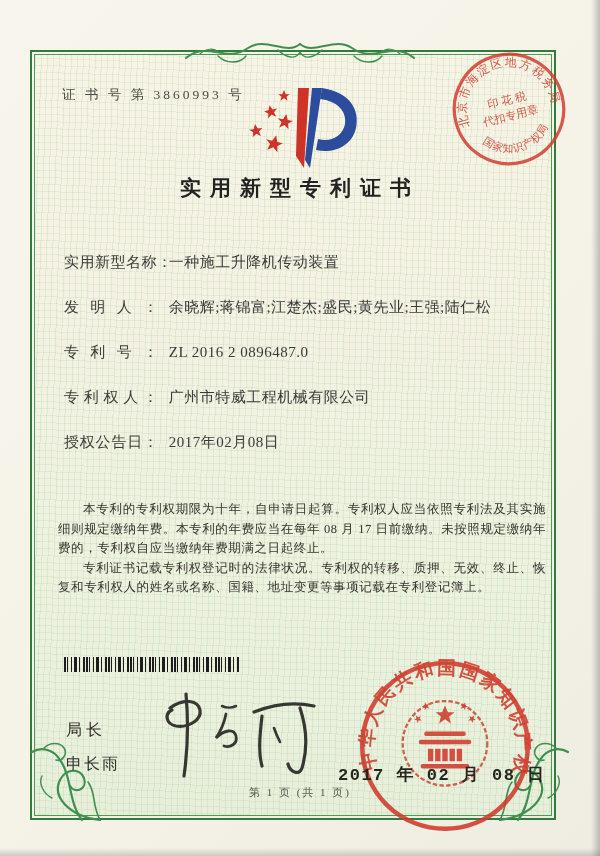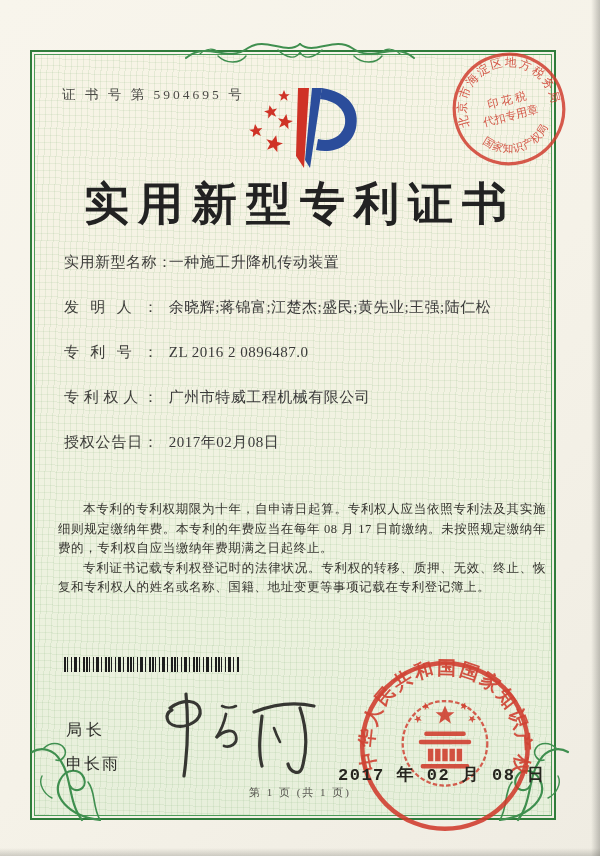--- a/index.html
+++ b/index.html
@@ -19,21 +19,21 @@
     background:
       repeating-linear-gradient(92deg,rgba(120,172,110,.14) 0 1px,rgba(255,255,255,0) 1px 6px),
       repeating-linear-gradient(2deg,rgba(120,172,110,.12) 0 1px,rgba(255,255,255,0) 1px 7px),
       linear-gradient(180deg,#f7f4e6 0%,#f4f2e3 34%,#edf2df 68%,#e7efdb 100%);
   }
   svg{display:block}
   .orn{position:absolute;pointer-events:none}
   
   .cert-no{position:absolute;left:62px;top:86px;font-size:13.5px;letter-spacing:3px;color:#4a4a46;}
   .title{position:absolute;left:0;width:100%;top:174px;text-align:center;
-    font-size:45px;font-weight:bold;color:#222;letter-spacing:9px;}
+    font-size:21px;font-weight:bold;color:#222;letter-spacing:9px;}
   .fields{position:absolute;left:64px;top:253px;width:480px;}
   .field-row{margin-bottom:26px;font-size:15px;color:#3a3a3a;letter-spacing:.5px;white-space:nowrap;}
   .field-label{display:inline-block;width:6.3em;text-align:justify;text-align-last:justify;color:#3d3d3a;}
   .field-value{margin-left:6px;}
   .paras{position:absolute;left:58px;top:500px;width:488px;color:#35342f;}
   .paras p{margin:0;font-size:12.5px;line-height:19.5px;text-indent:2em;
     letter-spacing:.6px;text-align:justify;}
   
   .barcode{position:absolute;left:64px;top:657px;width:176px;height:15px;
     background:repeating-linear-gradient(90deg,
@@ -83,21 +83,21 @@
   <svg class="orn" style="left:492px;top:734px" width="86" height="92" viewBox="0 0 86 92">
     <g fill="none" stroke="#3f8f4f" stroke-width="2.2" stroke-linecap="round" transform="translate(86,0) scale(-1,1)">
       <path d="M78,86 C46,82 30,62 38,46 C44,34 58,34 62,44 C66,56 52,60 48,52"></path>
       <path d="M60,86 C46,68 50,42 38,26 C32,16 20,12 10,18"></path>
       <path d="M22,14 C28,8 38,8 42,14 C46,20 40,28 34,26" stroke-width="1.6"></path>
       <path d="M78,86 C70,72 74,58 66,48" stroke-width="1.6"></path>
       <path d="M30,64 C22,60 16,50 20,42" stroke-width="1.4"></path>
     </g>
   </svg>
 
-  <div class="cert-no">证 书 号 第 5904695 号</div>
+  <div class="cert-no">证 书 号 第 3860993 号</div>
 
   <svg class="orn" style="left:238px;top:84px" width="126" height="88" viewBox="0 0 126 88">
     <defs>
       <polygon id="star" points="0,-1 .294,-.309 .951,-.309 .42,.118 .588,.809 0,.382 -.588,.809 -.42,.118 -.951,-.309 -.294,-.309"></polygon>
     </defs>
     <g fill="#cf3226">
       <use href="#star" transform="translate(46,12) scale(6)"></use>
       <use href="#star" transform="translate(33,28) scale(7) rotate(-12)"></use>
       <use href="#star" transform="translate(47,38) scale(8) rotate(10)"></use>
       <use href="#star" transform="translate(18,47) scale(7) rotate(-8)"></use>

